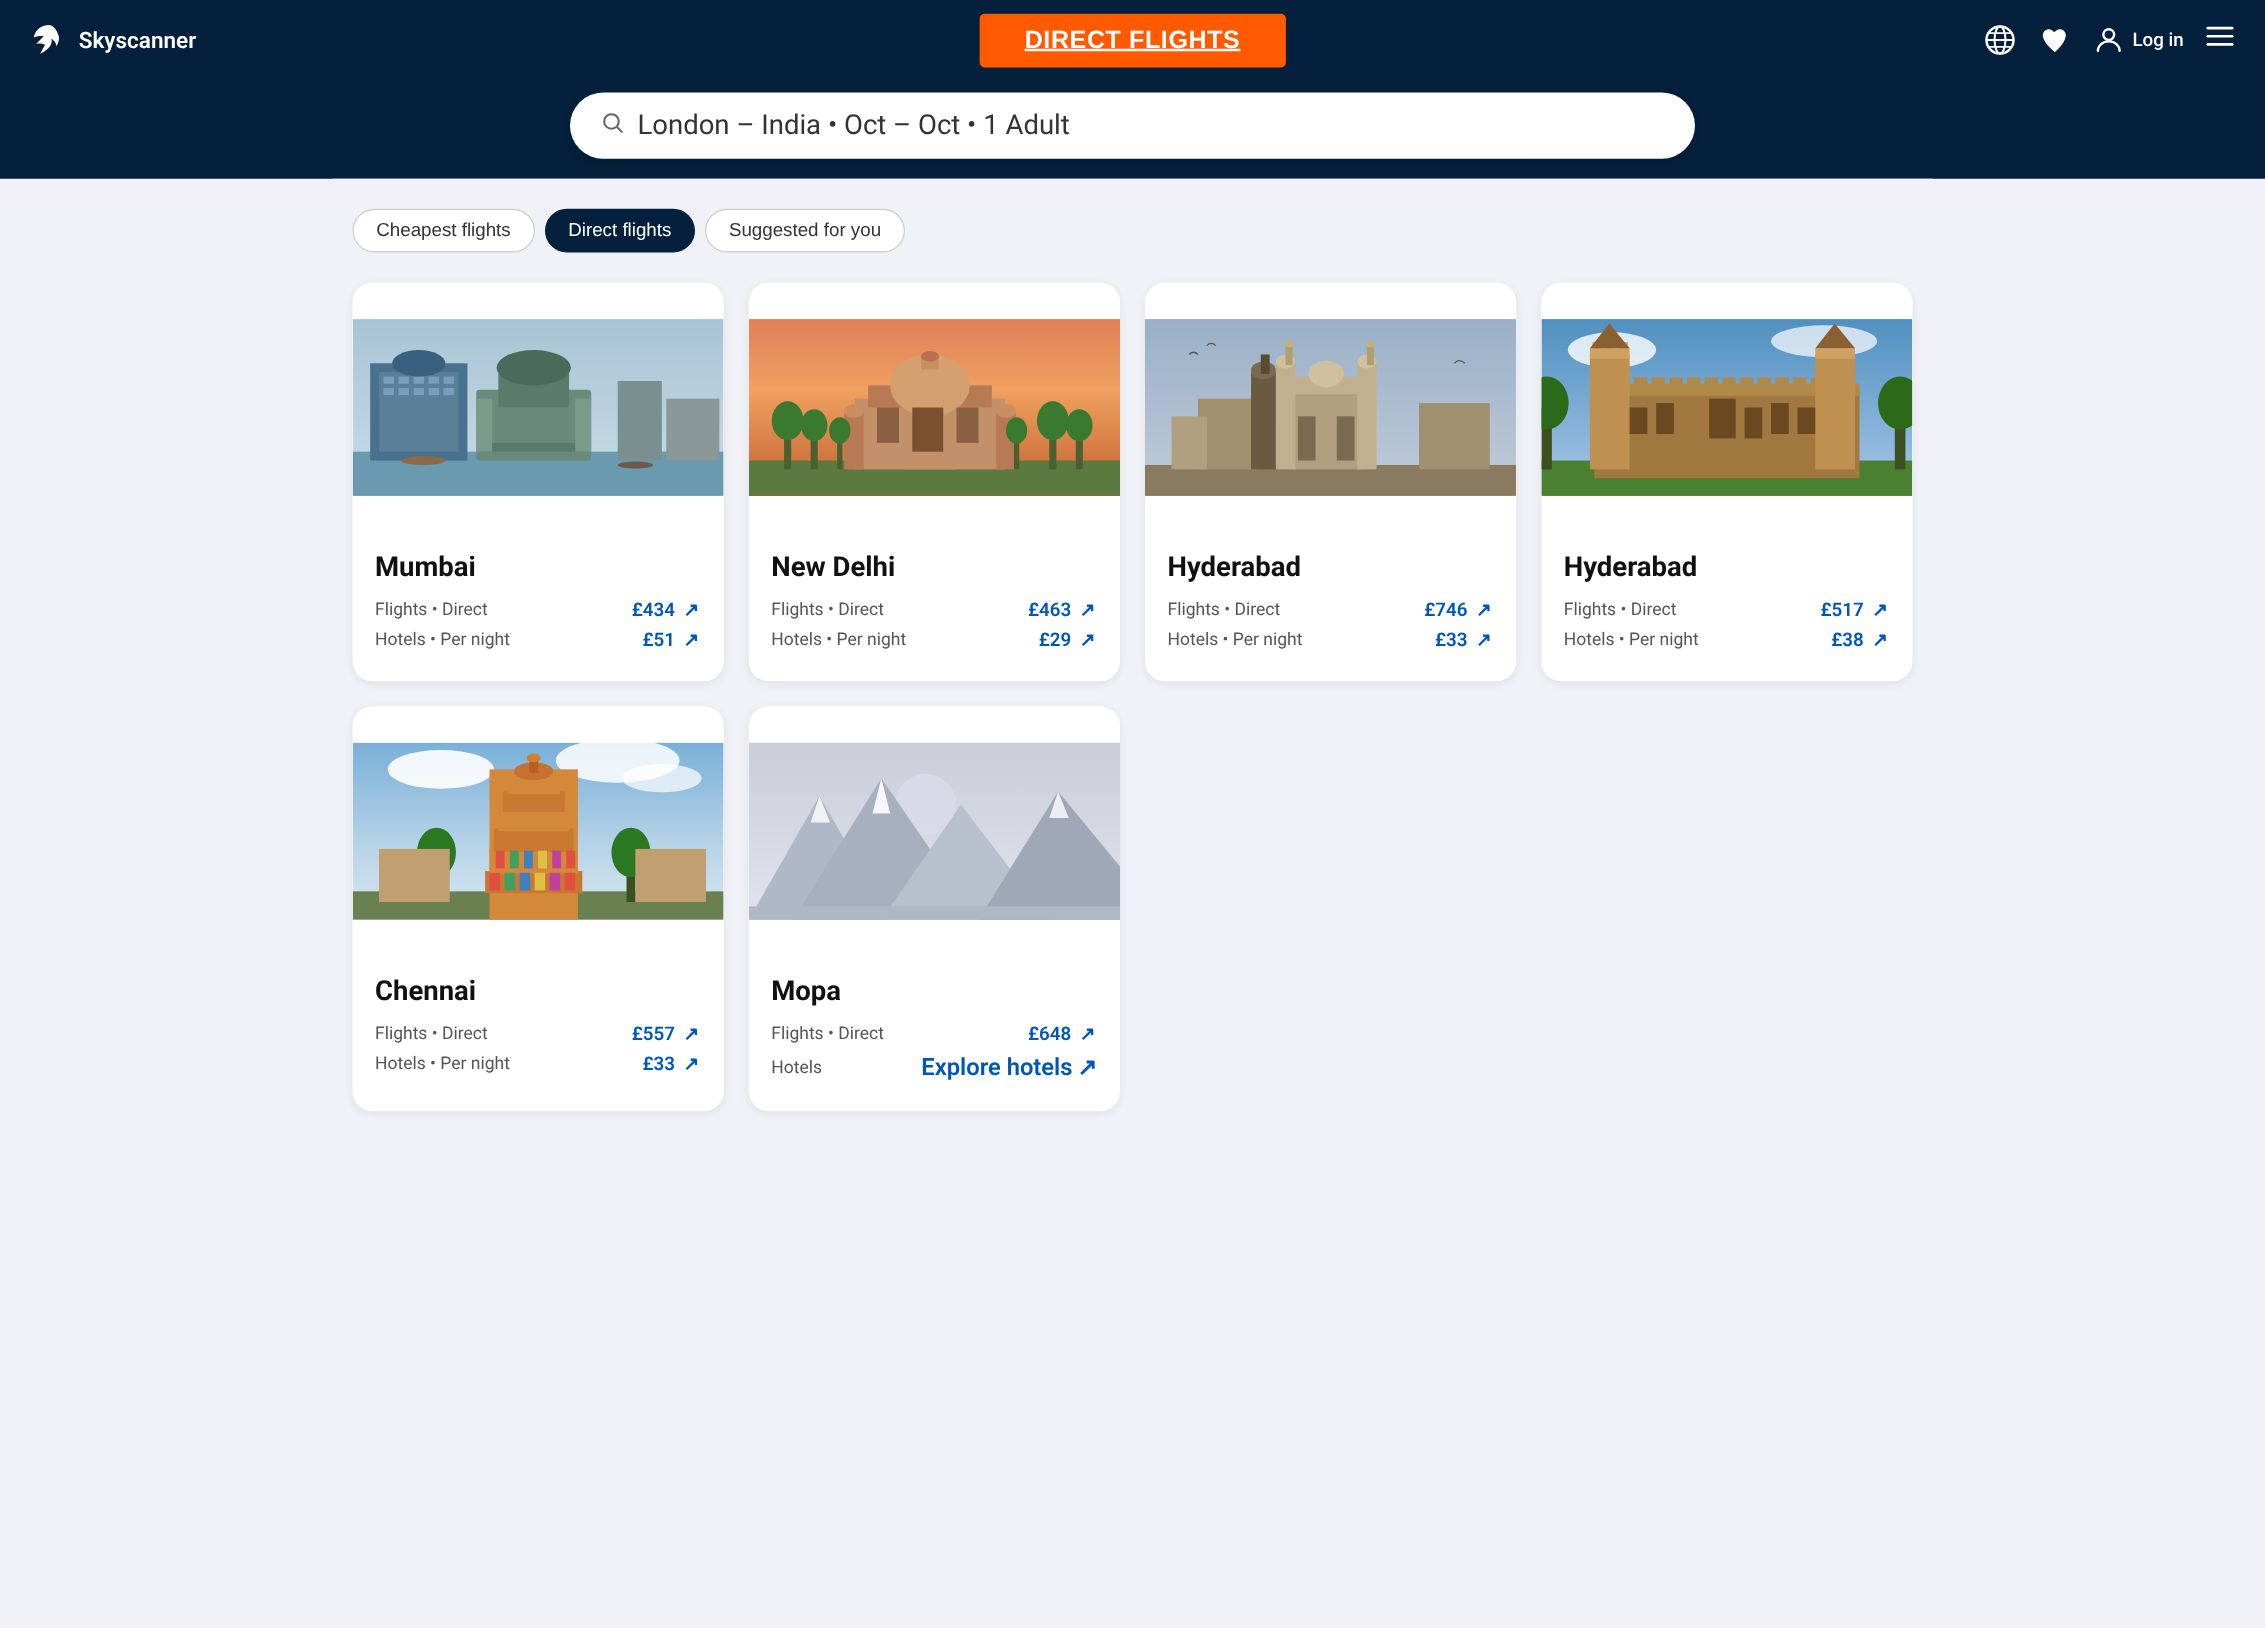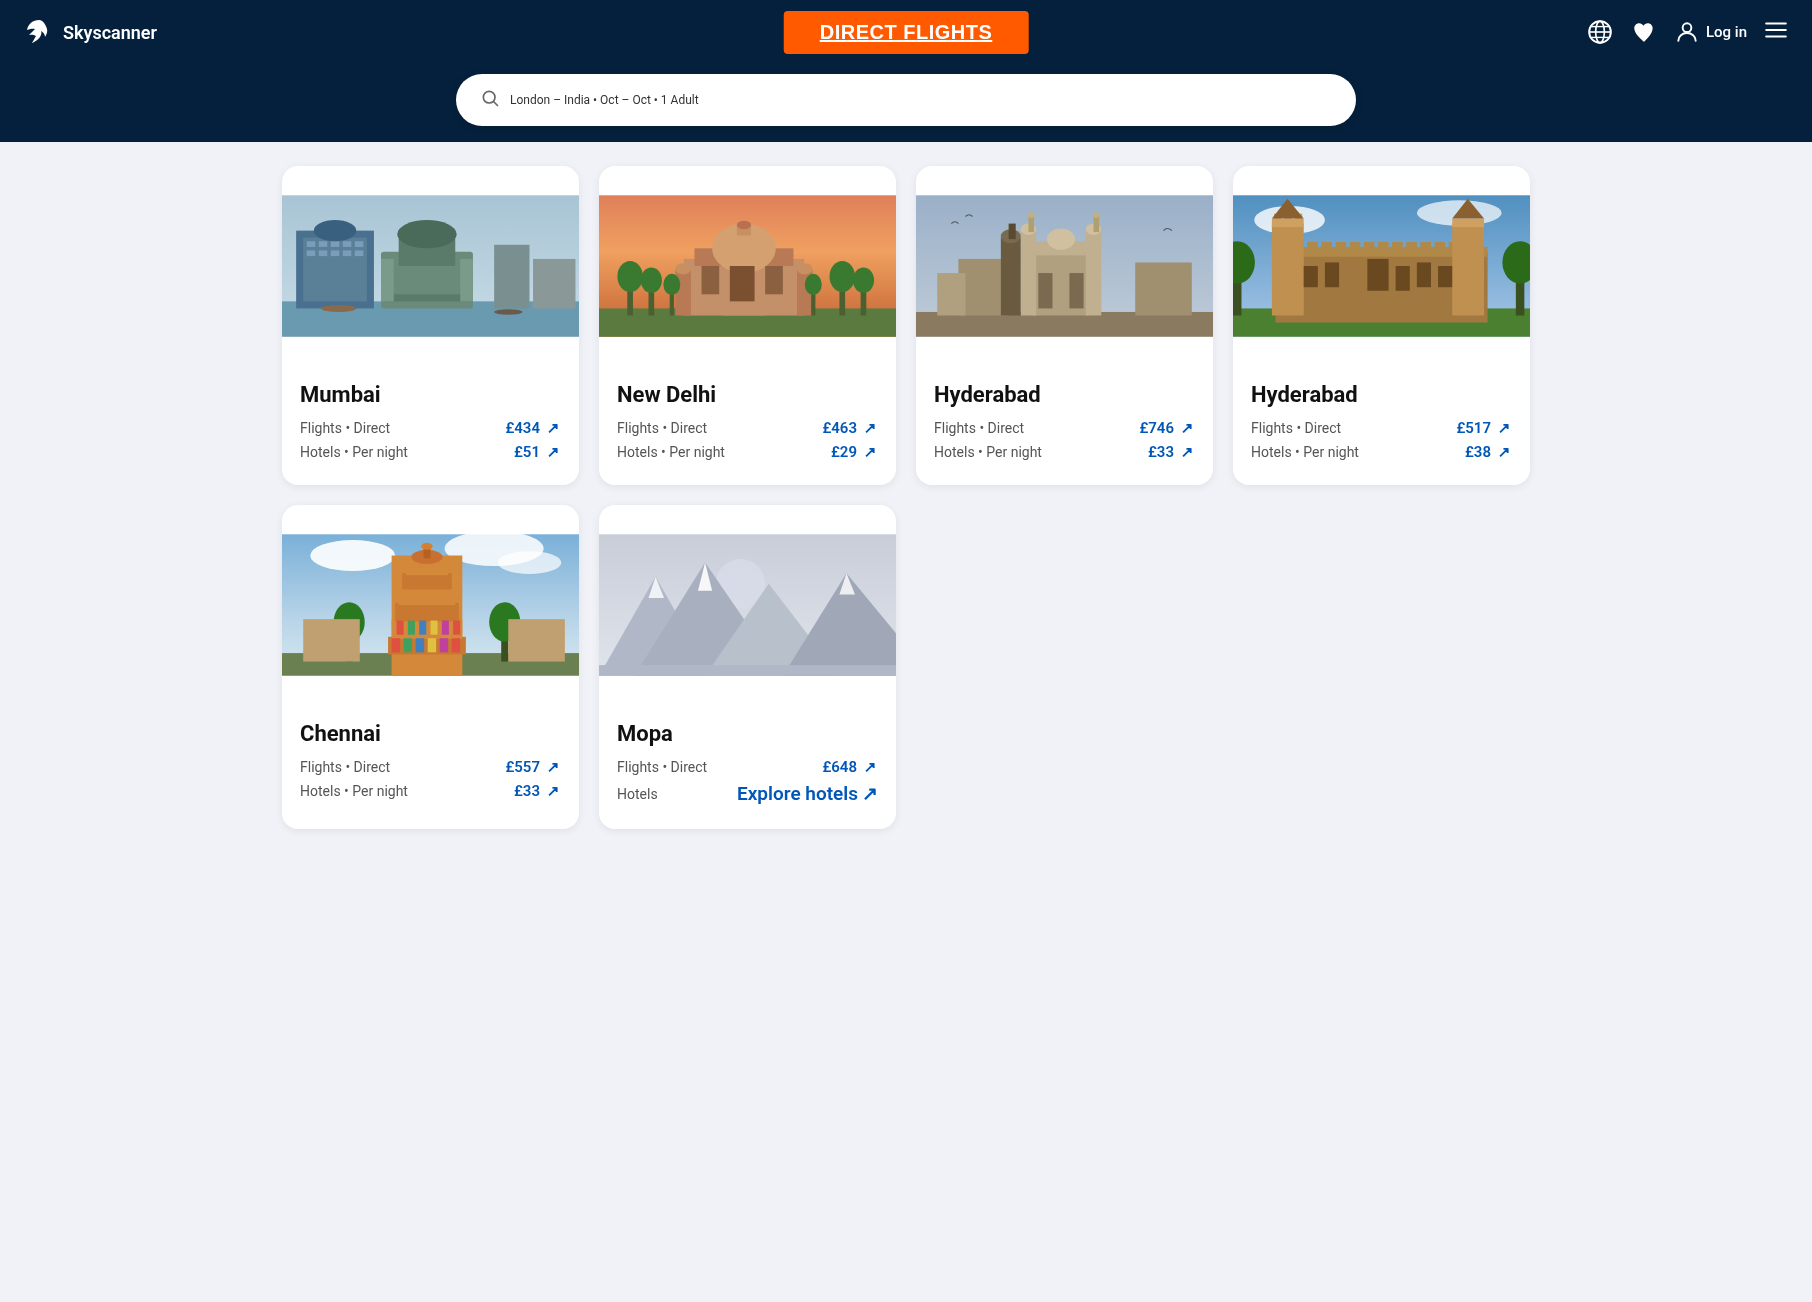--- a/index.html
+++ b/index.html
@@ -85,21 +85,21 @@
       border-radius: 30px;
       padding: 14px 24px;
       display: flex;
       align-items: center;
       gap: 10px;
       max-width: 900px;
       margin: 0 auto;
       box-shadow: 0 2px 8px rgba(0,0,0,0.1);
     }
     .search-bar-text {
-      font-size: 12px;
+      font-size: 22px;
       color: #333;
     }
     .search-icon-svg {
       color: #555;
       font-size: 18px;
     }
 
     
     .main-content {
       background: #f1f2f8;
@@ -248,20 +248,25 @@
         <circle cx="11" cy="11" r="7" stroke="#666" stroke-width="2"></circle>
         <line x1="16.5" y1="16.5" x2="21" y2="21" stroke="#666" stroke-width="2" stroke-linecap="round"></line>
       </svg>
     </span>
     <span class="search-bar-text">London – India  •  Oct – Oct  •  1 Adult</span>
   </div>
 </div>
 
 <div class="main-content">
 
+  <div class="tabs">
+    <button class="tab">Cheapest flights</button>
+    <button class="tab active">Direct flights</button>
+    <button class="tab">Suggested for you</button>
+  </div>
 
   <div class="card-grid">
 
     <div class="card">
       <div style="height:200px;overflow:hidden;">
         <svg width="100%" height="200" viewBox="0 0 420 200" xmlns="http://www.w3.org/2000/svg">
           <defs>
             <linearGradient id="sky1" x1="0" y1="0" x2="0" y2="1">
               <stop offset="0%" stop-color="#a8c4d4"></stop>
               <stop offset="100%" stop-color="#c8dde8"></stop>

